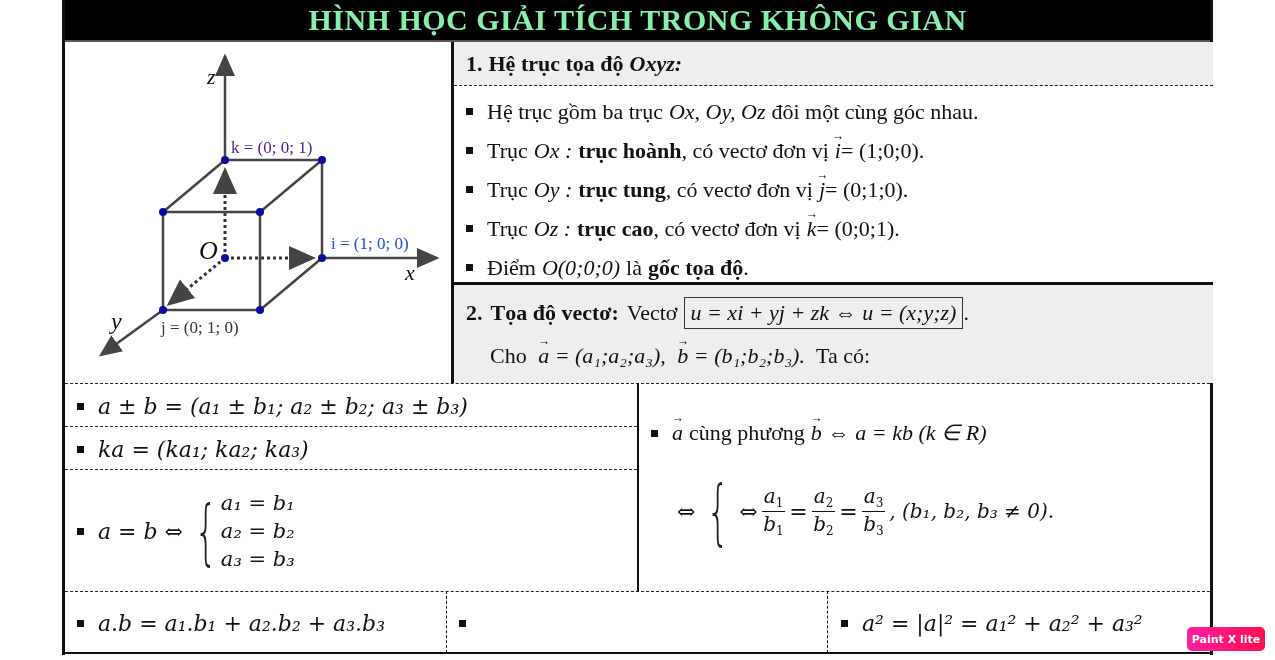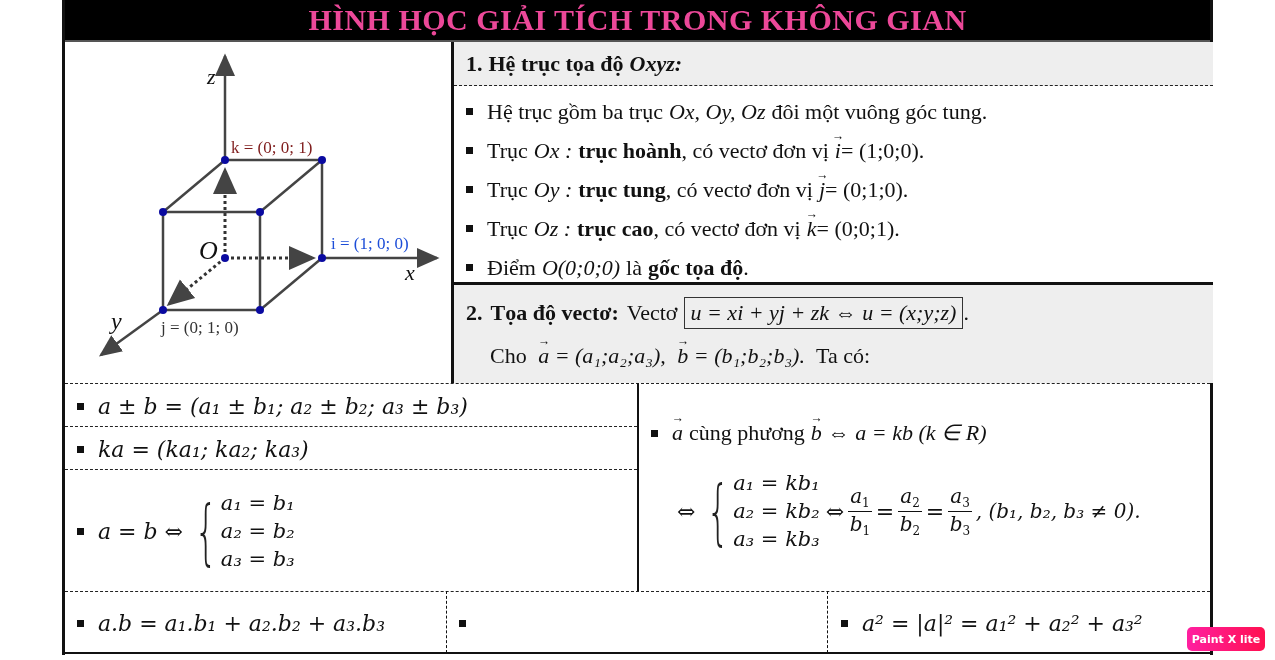--- a/index.html
+++ b/index.html
@@ -3,21 +3,21 @@
 <meta charset="utf-8">
 <style>
   * { box-sizing: border-box; margin: 0; padding: 0; }
   html, body { width: 1275px; height: 660px; background: #ffffff; overflow: hidden; }
   body { position: relative; font-family: "Liberation Serif", "DejaVu Serif", serif; color: #111; }
 
   .sheet { position: absolute; left: 62px; top: 0; width: 1151px; height: 655px; border-left: 3px solid #111; border-right: 3px solid #111; }
 
   .title-bar { position: absolute; left: 0; top: 0; width: 100%; height: 42px; background: #000; border-bottom: 2px solid #555;
     display: flex; align-items: center; justify-content: center; }
-  .title-bar span { color: #ec4899; font-weight: bold; font-size: 30px; letter-spacing: 0.5px; }
+  .title-bar span { color: #86efac; font-weight: bold; font-size: 30px; letter-spacing: 0.5px; }
 
   .panel { position: absolute; }
   .diagram { left: 0; top: 42px; width: 389px; height: 341px; border-right: 3px solid #111; background: #fff; }
   .diagram svg { position: absolute; left: 0; top: 0; }
 
   .sec1 { left: 389px; top: 42px; width: 759px; height: 240px; background: #fff; }
   .sec1-head { position: absolute; left: 0; top: 0; width: 100%; height: 44px; background: #eeeeee; border-bottom: 1.5px dashed #222;
     display: flex; align-items: center; padding-left: 12px; font-size: 22px; font-weight: bold; }
   .sec1-head i { font-style: italic; margin-left: 6px; }
   .sec1-list { position: absolute; left: 12px; top: 50px; right: 8px; }
@@ -101,40 +101,40 @@
         <circle cx="160" cy="216" r="4"></circle>
         <circle cx="257" cy="216" r="4"></circle>
         <circle cx="98" cy="268" r="4"></circle>
         <circle cx="195" cy="268" r="4"></circle>
       </g>
     </svg>
     <span style="position:absolute;left:142px;top:22px;font-size:22px;font-style:italic;">z</span>
     <span style="position:absolute;left:340px;top:218px;font-size:22px;font-style:italic;">x</span>
     <span style="position:absolute;left:46px;top:266px;font-size:24px;font-style:italic;">y</span>
     <span style="position:absolute;left:134px;top:194px;font-size:26px;font-style:italic;">O</span>
-    <span style="position:absolute;left:166px;top:96px;font-size:17px;color:#7f1d1d;">k = (0; 0; 1)</span>
+    <span style="position:absolute;left:166px;top:96px;font-size:17px;color:#4c1d95;">k = (0; 0; 1)</span>
     <span style="position:absolute;left:266px;top:192px;font-size:17px;color:#1d4ed8;">i = (1; 0; 0)</span>
     <span style="position:absolute;left:96px;top:276px;font-size:17px;color:#333;">j = (0; 1; 0)</span>
   </div>
 
   <div class="panel sec1">
     <div class="sec1-head">
       <span>1.</span>
         <span class="sp"></span>
       <span>Hệ trục tọa độ</span>
       <i>Oxyz:</i>
     </div>
     <div class="sec1-list">
       <div class="li">
         <span class="bullet"></span>
         <span>Hệ trục gồm ba trục</span>
           <span class="sp"></span>
         <i>Ox, Oy, Oz</i>
           <span class="sp"></span>
-        <span>đôi một vuông góc tung.</span>
+        <span>đôi một cùng góc nhau.</span>
       </div>
       <div class="li">
         <span class="bullet"></span>
         <span>Trục</span>
           <span class="sp"></span>
         <i>Ox :</i>
           <span class="sp"></span>
         <b>trục hoành</b>
         <span>, có vectơ đơn vị</span>
           <span class="sp"></span>
@@ -230,25 +230,20 @@
       <span class="sp"></span>
     <span style="font-style:normal">cùng phương</span>
       <span class="sp"></span>
     <span class="vec">b</span>
       <span class="sp"></span>
     <span class="m">⇔ a = kb (k ∈ R)</span>
   </div>
   <div class="fcell" style="left:612px;top:456px;height:110px;">
     <span>⇔</span>
     <span class="brace">{</span>
-    <div class="stack">
-      <span class="m">a₁ = kb₁</span>
-      <span class="m">a₂ = kb₂</span>
-      <span class="m">a₃ = kb₃</span>
-    </div>
     <span style="margin-left:6px;">⇔</span>
     <span class="frac m">
         <span class="num">a<sub>1</sub></span>
         <span>b<sub>1</sub></span>
       </span>
     <span>=</span>
     <span class="frac m">
         <span class="num">a<sub>2</sub></span>
         <span>b<sub>2</sub></span>
       </span>

